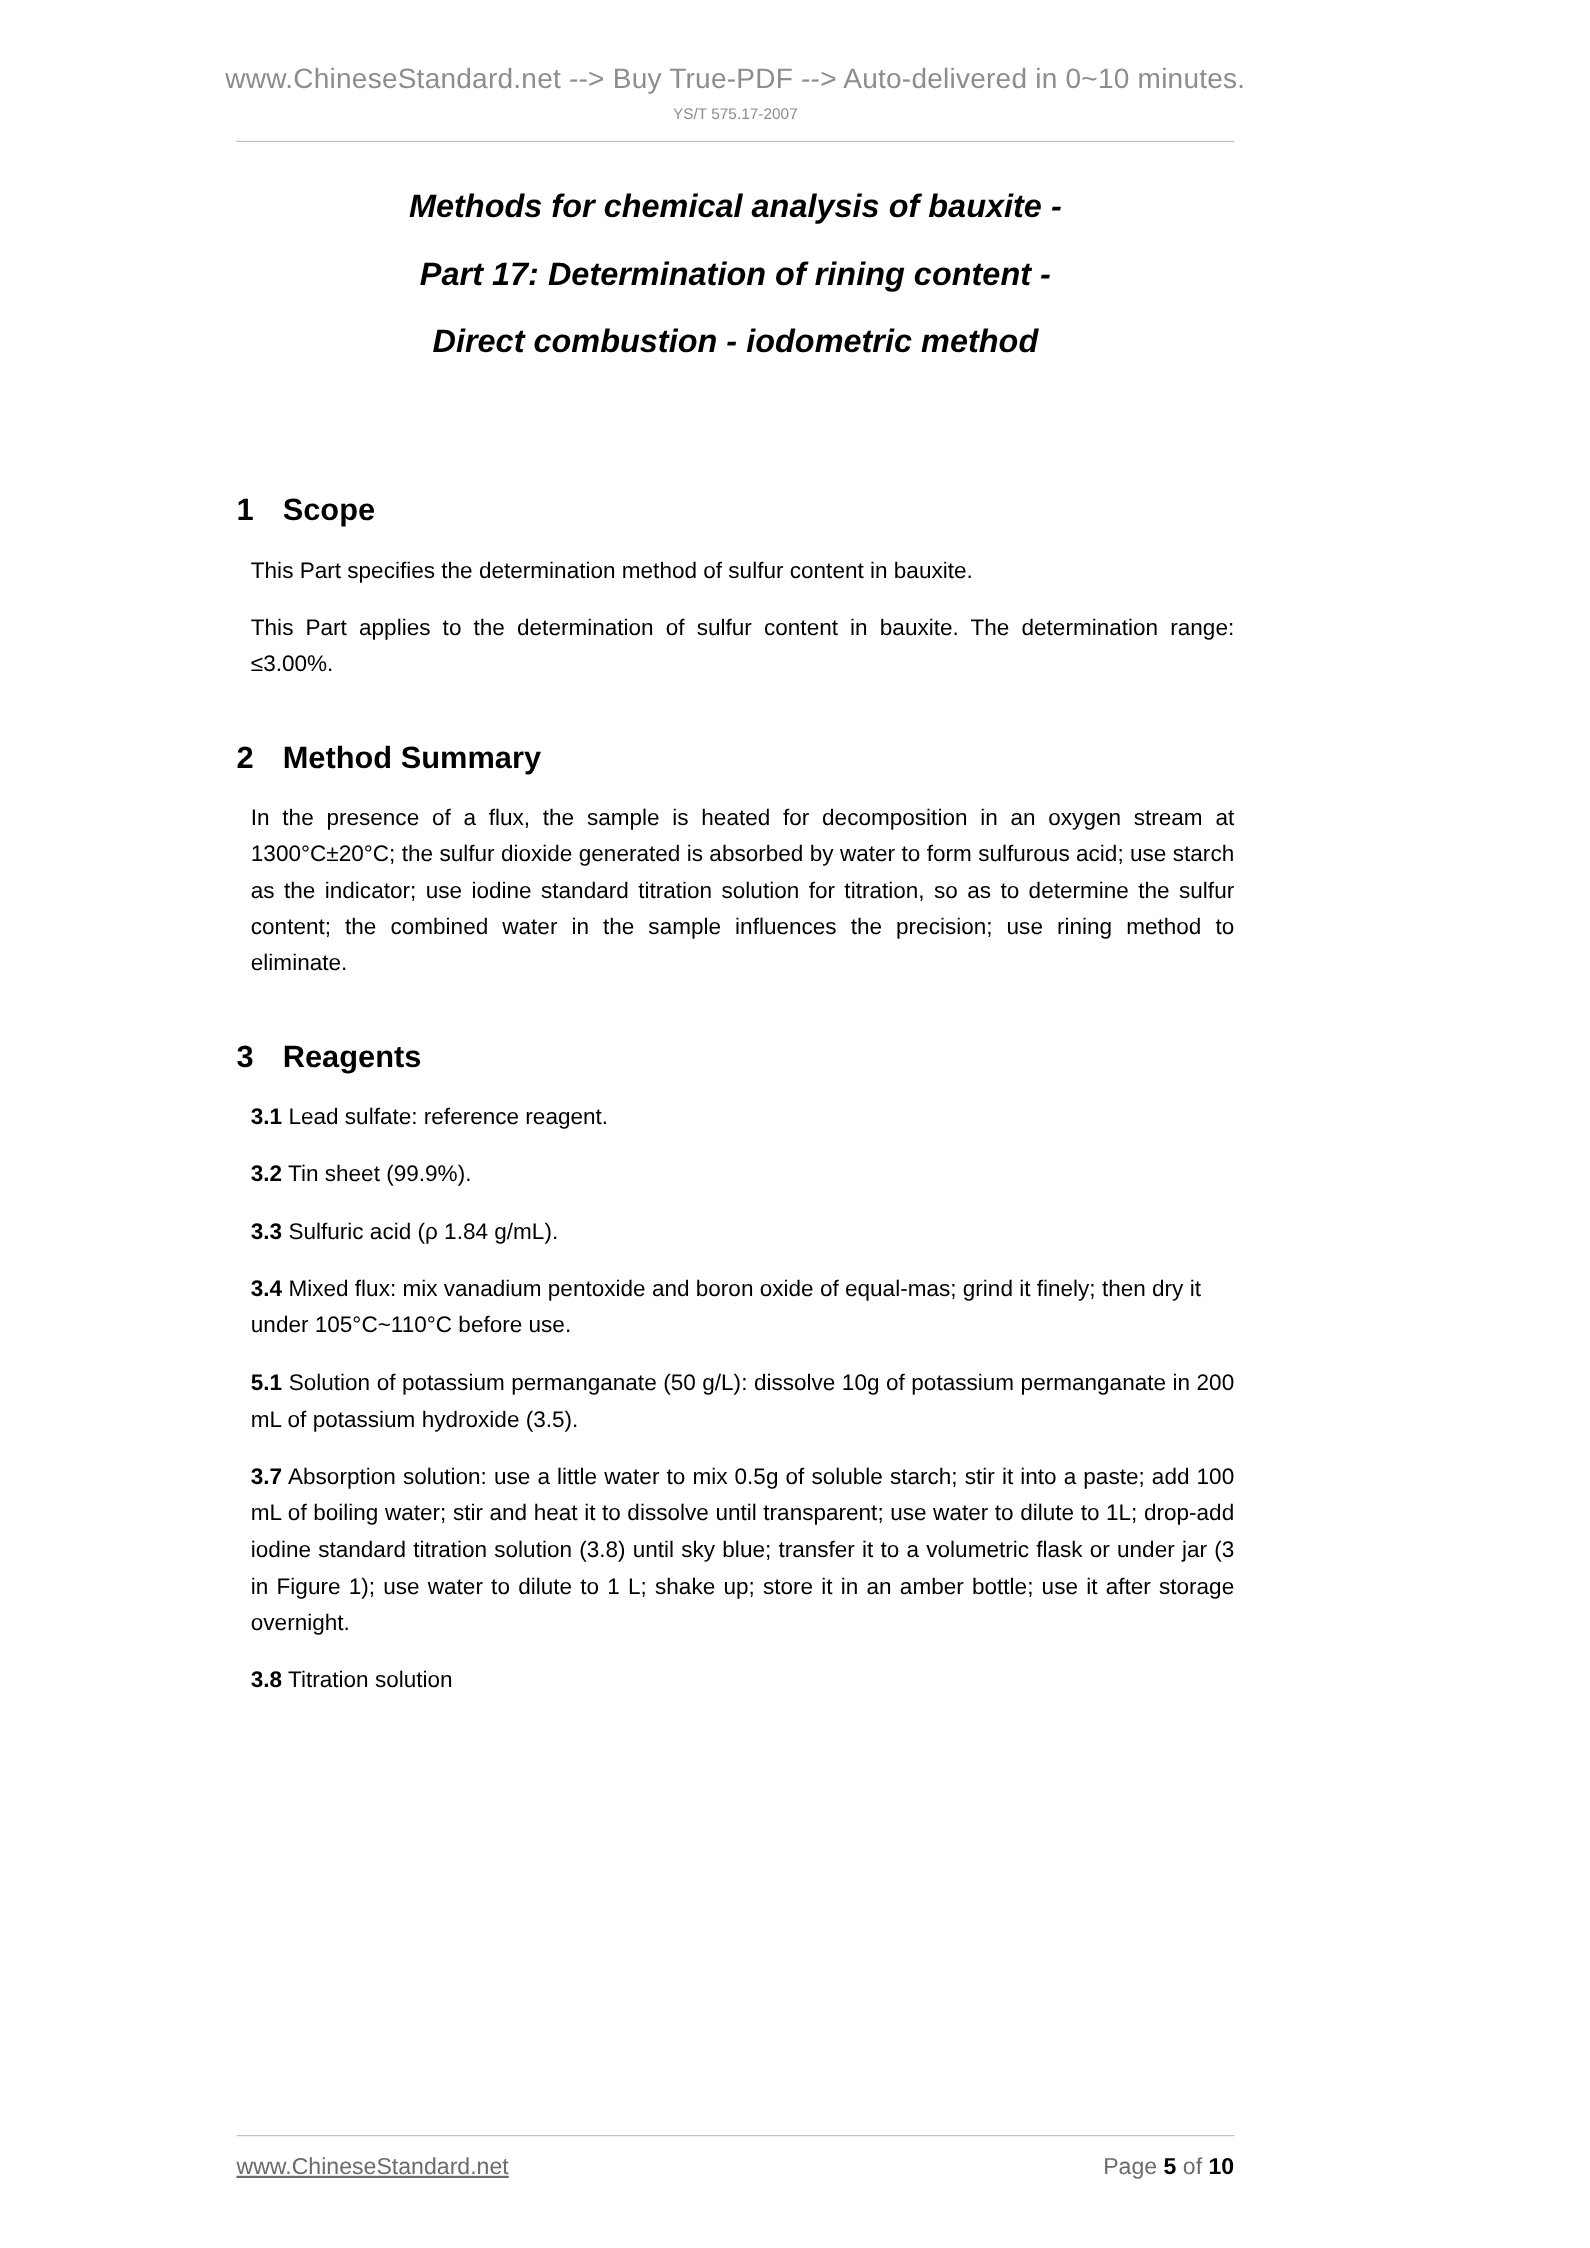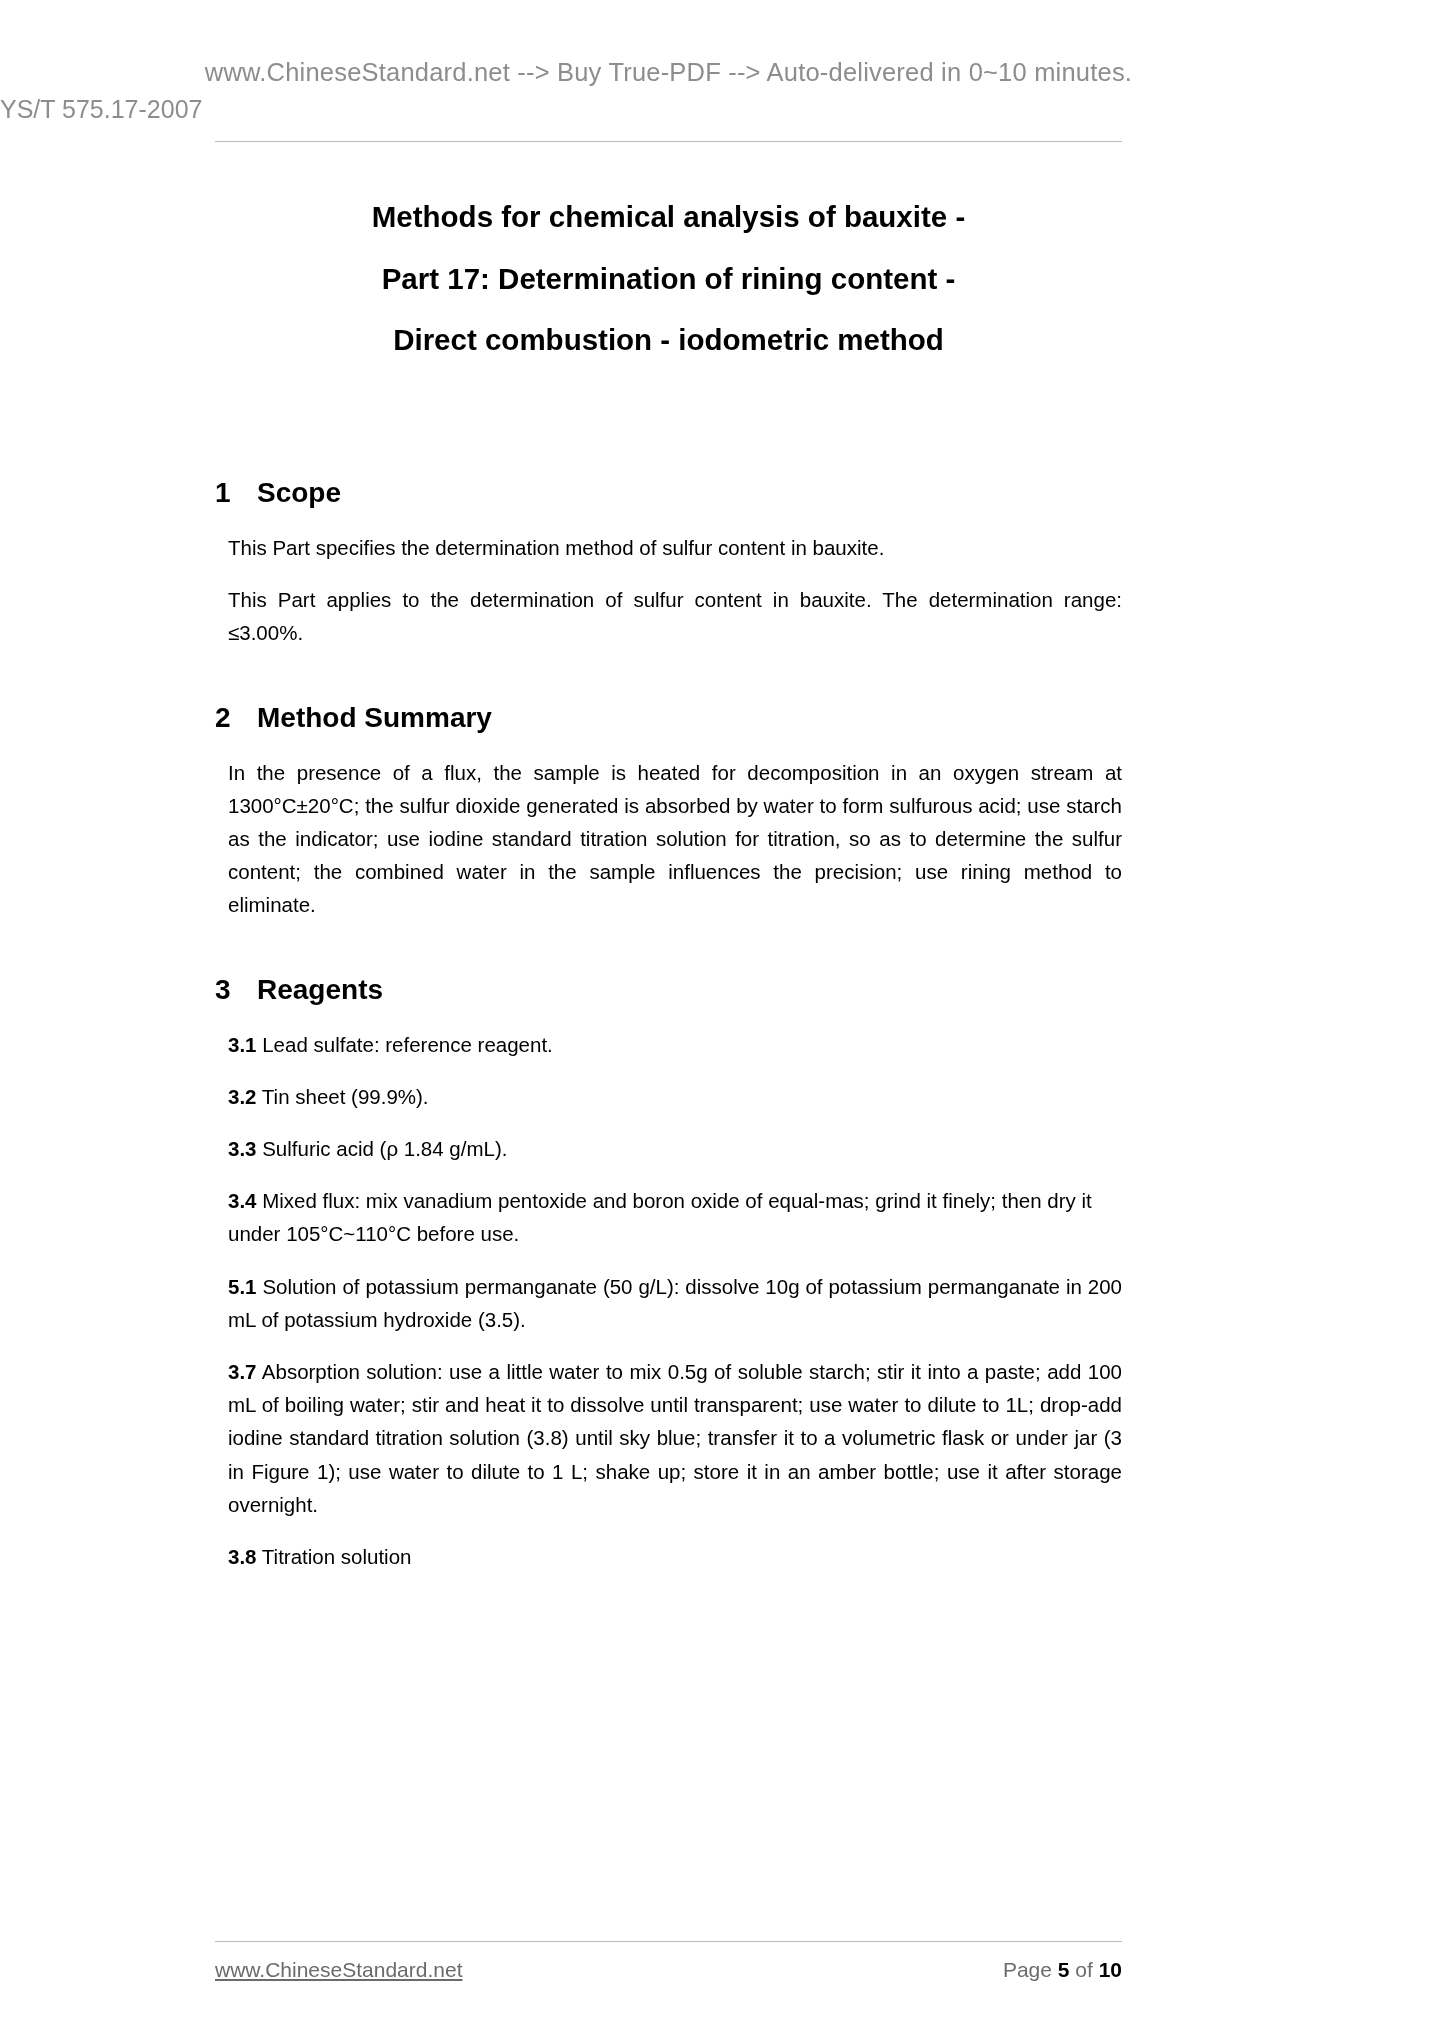--- a/index.html
+++ b/index.html
@@ -22,39 +22,40 @@
     border-radius: 26px;
   }
   .header-banner {
     text-align: center;
     color: #8d8d8d;
     font-size: 25.5px;
     letter-spacing: 0.2px;
     line-height: 1.35;
   }
   .header-std {
-    text-align: left;
+    text-align: center;
     color: #8d8d8d;
-    font-size: 25px;
+    font-size: 14px;
     margin-top: 6px;
   }
   .rule {
     border: none;
     border-top: 1px solid #b9b9b9;
     margin: 17px 215px 0 215px;
   }
   .content {
     margin: 0 215px;
   }
   .doc-title {
     text-align: center;
     font-size: 29.5px;
     font-weight: bold;
     line-height: 1.0;
-    margin-top: 60px;
+    margin-top: 44px;
+    font-style: italic;
   }
   .doc-title .line {
     margin-bottom: 32px;
   }
   h2.section {
     font-size: 28px;
     font-weight: bold;
     margin: 0;
     padding: 0;
   }

